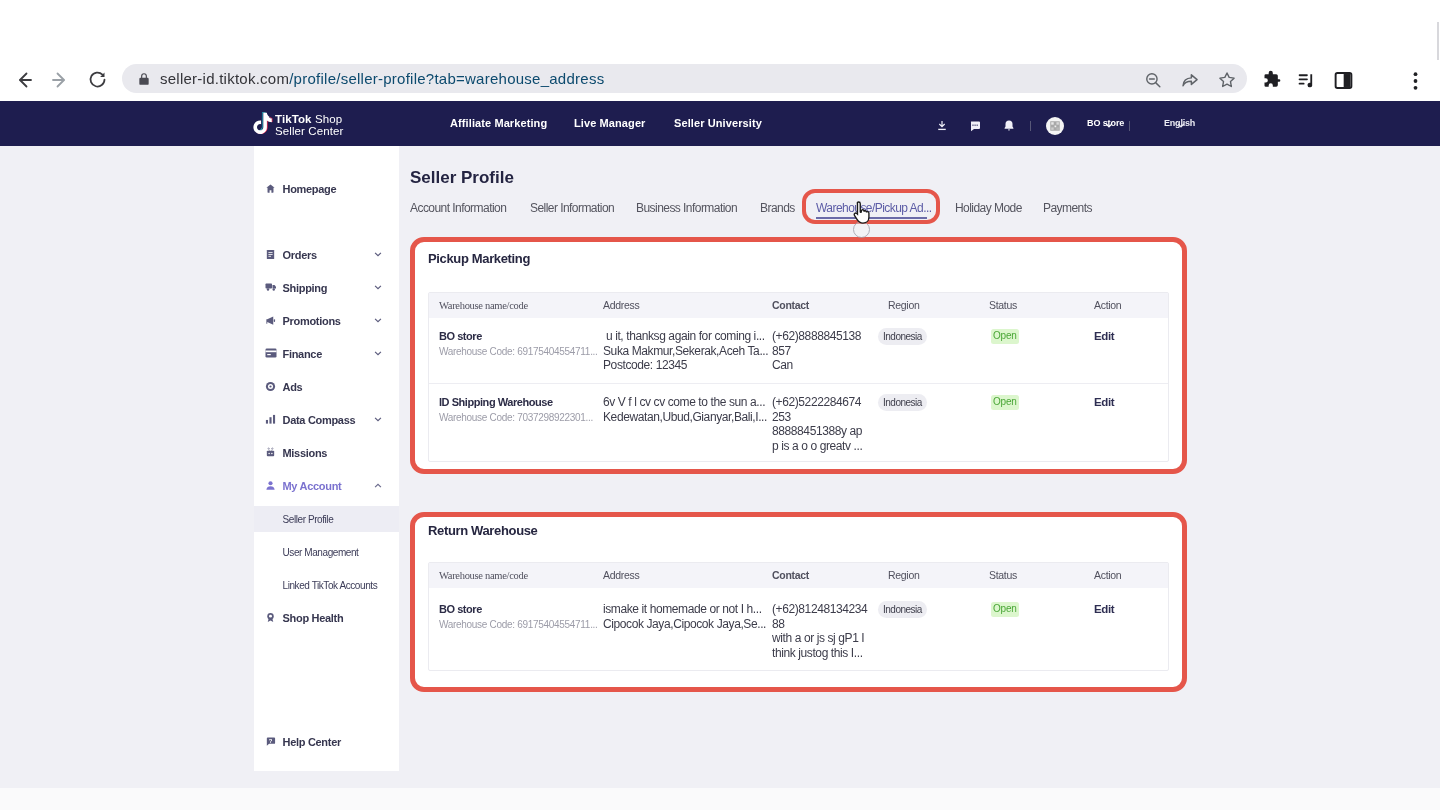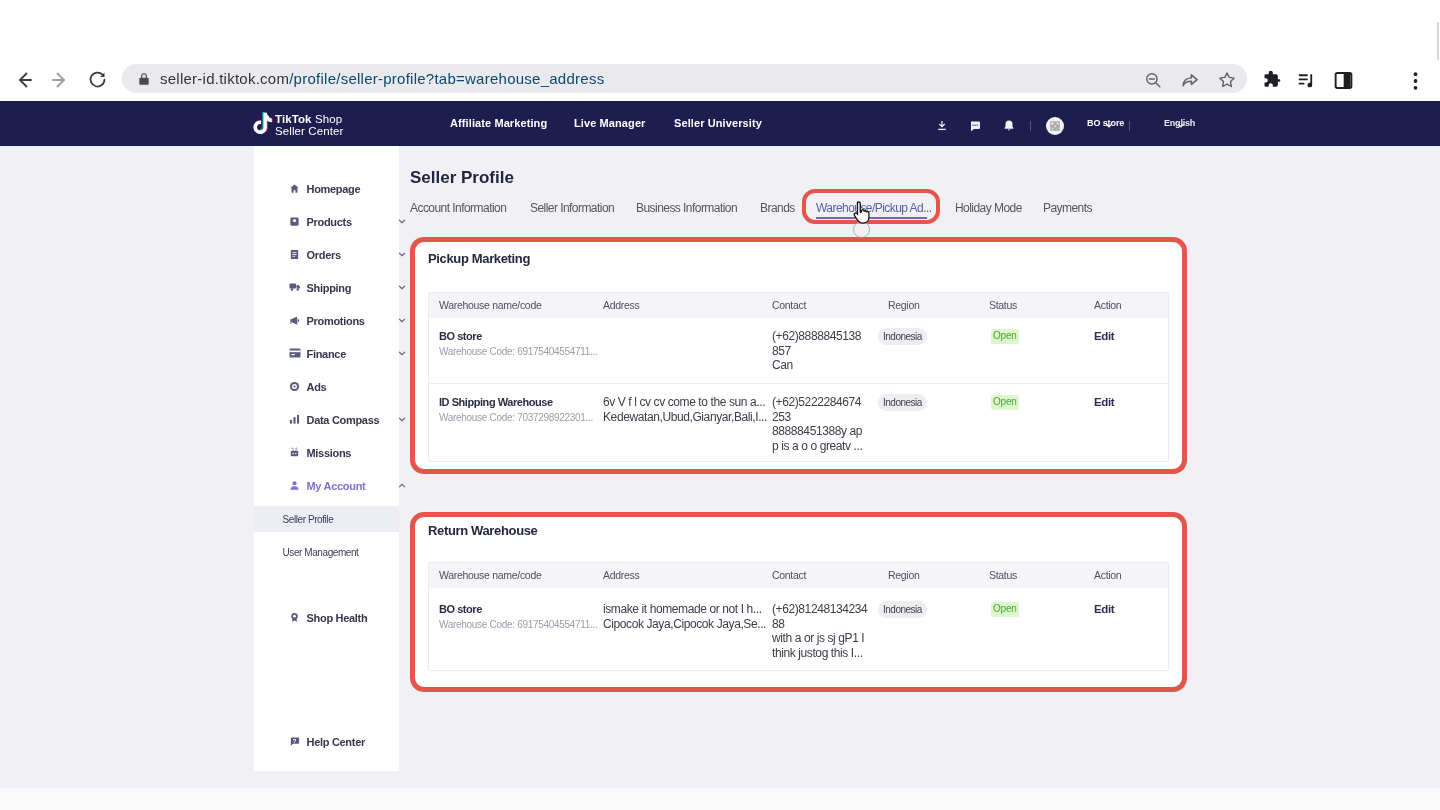--- a/index.html
+++ b/index.html
@@ -16,21 +16,21 @@
 
 #navbar { position:absolute; left:0; top:101px; width:1440px; height:45px; background:#1e1d4f; }
 .navlink { position:absolute; top:0; height:45px; line-height:45px; color:#fff; font-size:11px; font-weight:bold; letter-spacing:0.1px;margin-left:20px; }
 
 
 #page { position:absolute; left:0; top:146px; width:1440px; height:664px; background:#f0f0f5; }
 #pagebottom { position:absolute; left:0; top:788px; width:1440px; height:22px; background:#fafafb; }
 
 
 #sidebar { position:absolute; left:254px; top:146px; width:145px; height:625px; background:#fff; }
-.sitem { position:absolute; left:0; width:145px; height:33px;margin-left:24px; }
+.sitem { position:absolute; left:0; width:145px; height:33px; }
 .sitem .ic { position:absolute; left:10.5px; top:50%; margin-top:-6px; width:12px; height:12px; }
 .sitem .tx { position:absolute; left:28.5px; top:50%; transform:translateY(-50%); font-size:11px; font-weight:bold; color:#36364f; letter-spacing:-0.3px; white-space:nowrap; }
 .sitem .ch { position:absolute; right:17px; top:50%; margin-top:-3px; }
 .ssub { position:absolute; left:0; width:145px; height:33px; }
 .ssub .tx { position:absolute; left:28.5px; top:50%; transform:translateY(-50%); font-size:10px; color:#3c3c58; letter-spacing:-0.42px; white-space:nowrap; }
 .ssub.active::before { content:''; position:absolute; left:0; top:3.5px; bottom:3.5px; width:100%; background:#ededf4; }
 .ssub .tx, .ssub.active .tx { z-index:1; }
 
 
 h1 { position:absolute; left:410px; top:168px; font-size:17px; font-weight:bold; color:#242442; letter-spacing:0px; }
@@ -40,21 +40,21 @@
 .ic svg { display:block; }
 .ch svg { display:block; }
 
 .redbox { position:absolute; border:5px solid #e5564a; border-radius:14px; }
 
 .card { position:absolute; background:#fff; border-radius:8px; }
 .cardtitle { position:absolute; left:14px; font-size:13px; font-weight:bold; color:#262640; letter-spacing:-0.35px; }
 .tbl { position:absolute; left:14px; border:1px solid #ebebf0; border-radius:2px; background:#fff; }
 .thead { position:absolute; left:0; top:0; width:100%; height:25px; background:#f4f4f9; }
 .th { position:absolute; top:0; height:25px; line-height:25px; font-size:10.5px; color:#50505e; letter-spacing:-0.3px; }
-.c1 { left:10px; } .c2 { left:174px; } .c3 { left:343px; } .c4 { left:459px; } .c5 { left:560px; } .c6 { left:665px; }
+.c1 { left:10px;font-family:Liberation Serif, serif; } .c2 { left:174px; } .c3 { left:343px;font-weight:bold; } .c4 { left:459px; } .c5 { left:560px; } .c6 { left:665px; }
 .name { font-size:11px; font-weight:bold; color:#2c2c46; letter-spacing:-0.45px; white-space:nowrap; }
 .code { font-size:10px; color:#9c9ca8; letter-spacing:-0.3px; white-space:nowrap; }
 .cell { font-size:12px; color:#3c3c4a; line-height:14.7px; letter-spacing:-0.4px; white-space:nowrap; }
 .pill { position:absolute; background:#ededf2; border-radius:9px; height:17px; line-height:17px; font-size:10px; color:#3f3f4c; padding:0 5px; letter-spacing:-0.5px; }
 .open { position:absolute; background:#dcf6cd; border-radius:2.5px; height:14.5px; line-height:14.5px; font-size:10px; color:#4aa637; padding:0 2px; letter-spacing:-0.2px; }
 .edit { position:absolute; font-size:11.5px; font-weight:bold; color:#2e2e52; letter-spacing:-0.4px; }
 .rowline { position:absolute; left:0; height:1px; background:#ededf2; width:100%; }
 </style>
 </head>
 <body>
@@ -164,34 +164,20 @@
 
 <div id="sidebar">
   <div class="sitem" style="top:26px">
       <span class="ic">
         <svg width="11" height="11" viewBox="0 0 24 24" fill="#5b5b7d">
           <path d="M12 3l9 7.5h-2.5V20a1 1 0 0 1-1 1H14v-5h-4v5H6.5a1 1 0 0 1-1-1v-9.5H3z"></path>
         </svg>
       </span>
       <span class="tx">Homepage</span>
     </div>
-  <div class="sitem" style="top:59px">
-      <span class="ic">
-        <svg width="11" height="11" viewBox="0 0 24 24" fill="#5b5b7d">
-          <rect x="3" y="3" width="18" height="18" rx="3"></rect>
-          <circle cx="12" cy="10" r="3.4" fill="#fff"></circle>
-        </svg>
-      </span>
-      <span class="tx">Products</span>
-      <span class="ch">
-        <svg width="8" height="5" viewBox="0 0 9 6" fill="none" stroke="#5b5b7d" stroke-width="1.4">
-          <path d="M1 1l3.5 3.5L8 1"></path>
-        </svg>
-      </span>
-    </div>
   <div class="sitem" style="top:92px">
       <span class="ic">
         <svg width="11" height="11" viewBox="0 0 24 24" fill="#5b5b7d">
           <path d="M5 2h14a1 1 0 0 1 1 1v18a1 1 0 0 1-1 1H5a1 1 0 0 1-1-1V3a1 1 0 0 1 1-1z"></path>
           <g fill="#fff">
             <rect x="7.5" y="7" width="9" height="1.8"></rect>
             <rect x="7.5" y="11" width="9" height="1.8"></rect>
             <rect x="7.5" y="15" width="5.5" height="1.8"></rect>
           </g>
         </svg>
@@ -297,20 +283,23 @@
         <svg width="8" height="5" viewBox="0 0 9 6" fill="none" stroke="#6b6b8d" stroke-width="1.4">
           <path d="M1 5l3.5-3.5L8 5"></path>
         </svg>
       </span>
     </div>
   <div class="ssub active" style="top:356px">
       <span class="tx">Seller Profile</span>
     </div>
   <div class="ssub" style="top:389px">
       <span class="tx">User Management</span>
+    </div>
+  <div class="ssub" style="top:422px">
+      <span class="tx">Linked TikTok Accounts</span>
     </div>
   <div class="sitem" style="top:455px">
       <span class="ic">
         <svg width="11" height="11" viewBox="0 0 24 24" fill="#5b5b7d">
           <circle cx="12" cy="9" r="7"></circle>
           <circle cx="12" cy="9" r="3.2" fill="#fff"></circle>
           <path d="M8 14l-2 8 6-3.5L18 22l-2-8z"></path>
         </svg>
       </span>
       <span class="tx">Shop Health</span>
@@ -346,20 +335,21 @@
     <div class="thead"></div>
     <div class="th c1">Warehouse name/code</div>
     <div class="th c2">Address</div>
     <div class="th c3">Contact</div>
     <div class="th c4">Region</div>
     <div class="th c5">Status</div>
     <div class="th c6">Action</div>
 
     <div class="abs name" style="left:10px;top:37px">BO store</div>
     <div class="abs code" style="left:10px;top:52.5px">Warehouse Code: 69175404554711...</div>
+    <div class="abs cell" style="left:174px;top:36px">&nbsp;u it, thanksg again for coming i...<br>Suka Makmur,Sekerak,Aceh Ta...<br>Postcode: 12345</div>
     <div class="abs cell" style="left:343px;top:36px">(+62)8888845138<br>857<br>Can</div>
     <div class="pill" style="left:449px;top:35px">Indonesia</div>
     <div class="open" style="left:562px;top:36px">Open</div>
     <div class="edit" style="left:665px;top:37px">Edit</div>
     <div class="rowline" style="top:90px"></div>
 
     <div class="abs name" style="left:10px;top:103px">ID Shipping Warehouse</div>
     <div class="abs code" style="left:10px;top:118.5px">Warehouse Code: 7037298922301...</div>
     <div class="abs cell" style="left:174px;top:102px">6v V f l cv cv come to the sun a...<br>Kedewatan,Ubud,Gianyar,Bali,I...</div>
     <div class="abs cell" style="left:343px;top:102px">(+62)5222284674<br>253<br>88888451388y ap<br>p is a o o greatv ...</div>

